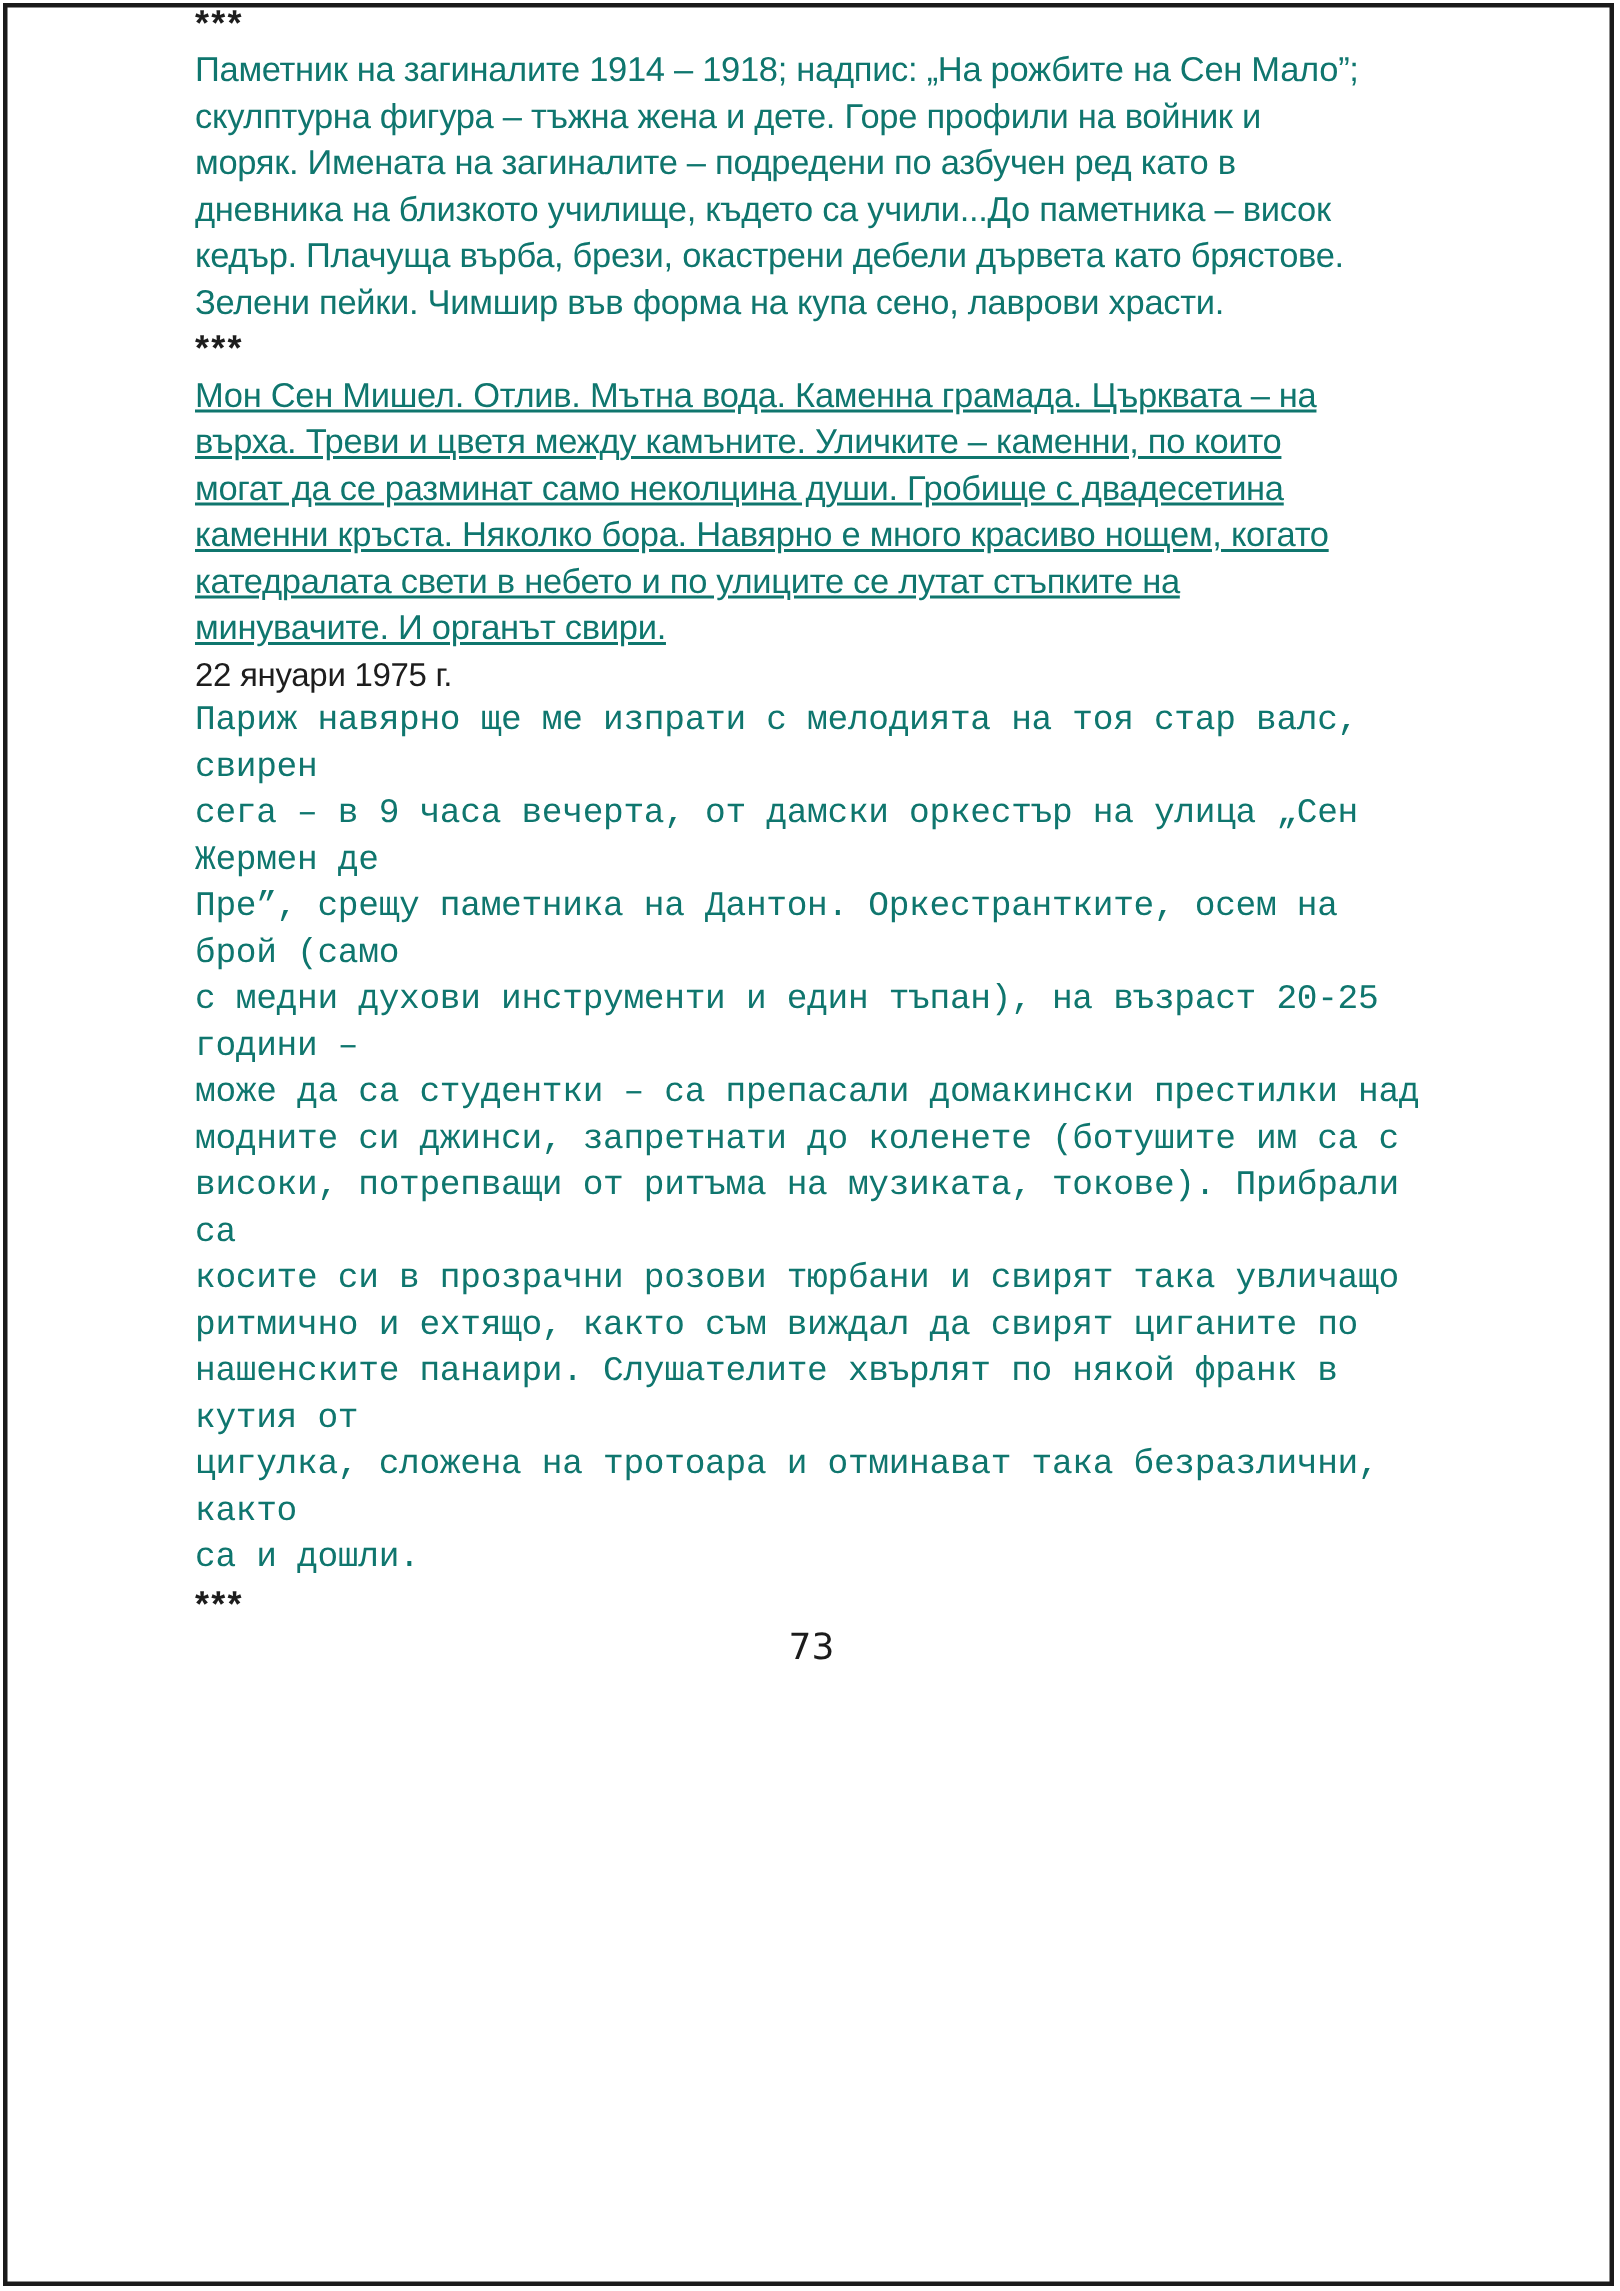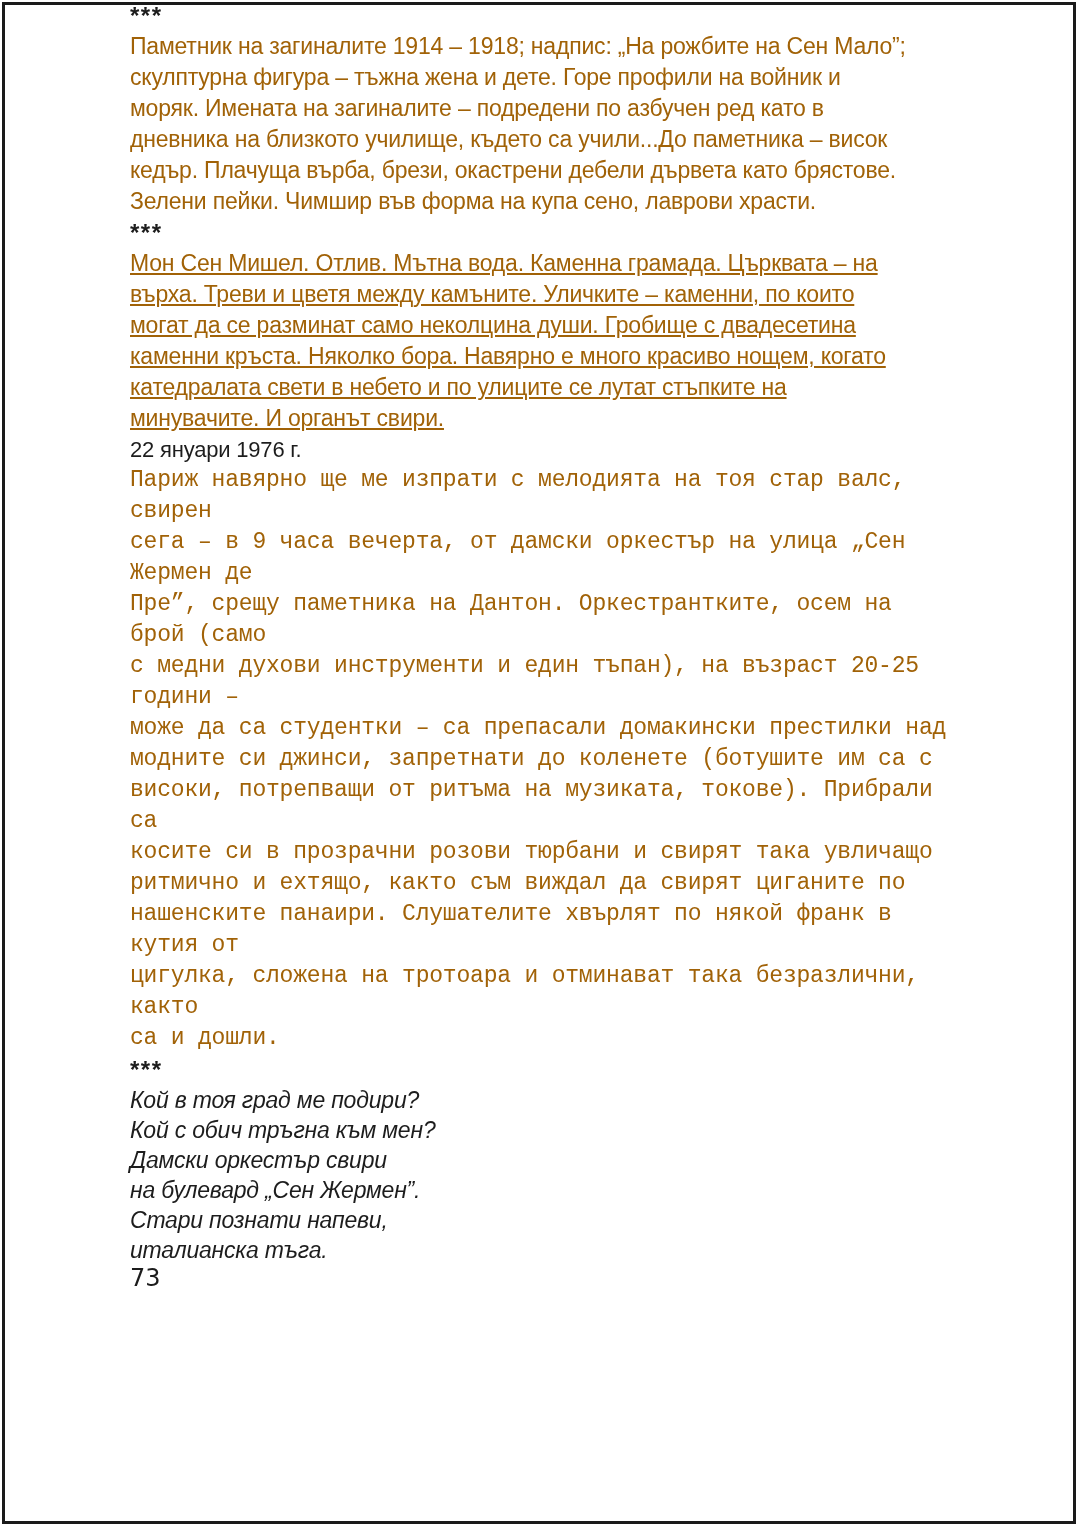--- a/index.html
+++ b/index.html
@@ -45,21 +45,21 @@
     color: #1d1d1d;
   }
   .sep-1 { margin-top: 122px; }
   .sep-2 { margin-top: 38px; }
   .sep-3 { margin-top: 28px; }
   .para {
     font-size: 23px;
     line-height: 31px;
     letter-spacing: -0.2px;
     white-space: pre-line;
-    color: #a16207;
+    color: #0f766e;
   }
   .para-1 { margin-top: 4px; }
   .para-2 { margin-top: 5px; text-decoration: underline; }
   .para-3 { margin-top: 32px; font-family: Liberation Mono, monospace; }
   .date-line {
     margin-top: 53px;
     font-size: 22px;
     line-height: 31px;
     letter-spacing: -0.2px;
     color: #1d1d1d;
@@ -72,21 +72,21 @@
     line-height: 30px;
     letter-spacing: -0.2px;
     white-space: pre-line;
     color: #1d1d1d;
   }
   .stanza-1 { margin-top: 24px; }
   .stanza-2 { margin-top: 18px; }
   .stanza-3 { margin-top: 16px; }
   .page-number {
     margin-top: 21px;
-    text-align: left;
+    text-align: center;
     font-family: "DejaVu Sans", sans-serif;
     font-size: 24px;
     line-height: 26px;
     color: #1c1c1c;
   }
 </style>
 </head>
 <body>
 
 <div class="page">
@@ -105,42 +105,34 @@
 
     <div class="sep sep-2">***</div>
 
     <p class="para para-2">Мон Сен Мишел. Отлив. Мътна вода. Каменна грамада. Църквата – на
 върха. Треви и цветя между камъните. Уличките – каменни, по които
 могат да се разминат само неколцина души. Гробище с двадесетина
 каменни кръста. Няколко бора. Навярно е много красиво нощем, когато
 катедралата свети в небето и по улиците се лутат стъпките на
 минувачите. И органът свири.</p>
 
-    <div class="date-line">22 януари 1976 г.</div>
+    <div class="date-line">22 януари 1975 г.</div>
 
     <p class="para para-3">Париж навярно ще ме изпрати с мелодията на тоя стар валс, свирен
 сега – в 9 часа вечерта, от дамски оркестър на улица „Сен Жермен де
 Пре”, срещу паметника на Дантон. Оркестрантките, осем на брой (само
 с медни духови инструменти и един тъпан), на възраст 20-25 години –
 може да са студентки – са препасали домакински престилки над
 модните си джинси, запретнати до коленете (ботушите им са с
 високи, потрепващи от ритъма на музиката, токове). Прибрали са
 косите си в прозрачни розови тюрбани и свирят така увличащо
 ритмично и ехтящо, както съм виждал да свирят циганите по
 нашенските панаири. Слушателите хвърлят по някой франк в кутия от
 цигулка, сложена на тротоара и отминават така безразлични, както
 са и дошли.</p>
 
     <div class="sep sep-3">***</div>
 
-    <div class="poem">
-      <p class="stanza stanza-1">Кой в тоя град ме подири?
-Кой с обич тръгна към мен?</p>
-      <p class="stanza stanza-2">Дамски оркестър свири
-на булевард „Сен Жермен”.</p>
-      <p class="stanza stanza-3">Стари познати напеви,
-италианска тъга.</p>
-    </div>
 
     <div class="page-number">73</div>
 
   </div>
 </div>
 
 </body></html>

